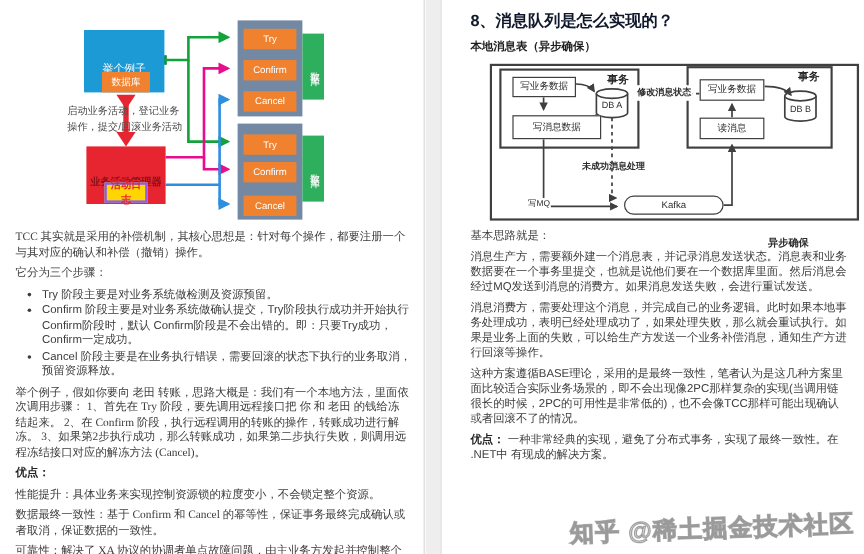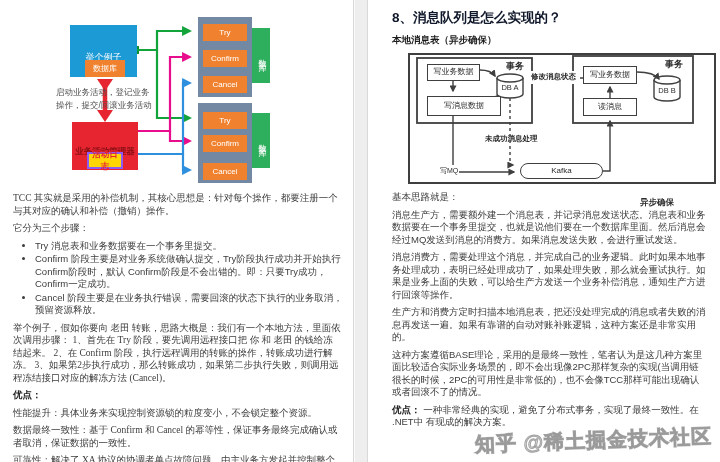--- a/index.html
+++ b/index.html
@@ -133,21 +133,21 @@
         </div>
       <div class="gdb" style="top:113px">
           <span class="vtext">数据库</span>
         </div>
     </div>
 
     <div class="ltext">
       <p>TCC 其实就是采用的补偿机制，其核心思想是：针对每个操作，都要注册一个与其对应的确认和补偿（撤销）操作。</p>
       <p>它分为三个步骤：</p>
       <ul>
-        <li>Try 消息表和业务数据要在一个事务里提交。</li>
+        <li>Try 阶段主要是对业务系统做检测及资源预留。</li>
         <li>Confirm 阶段主要是对业务系统做确认提交，Try阶段执行成功并开始执行 Confirm阶段时，默认 Confirm阶段是不会出错的。即：只要Try成功，Confirm一定成功。</li>
         <li>Cancel 阶段主要是在业务执行错误，需要回滚的状态下执行的业务取消，预留资源释放。</li>
       </ul>
       <p>举个例子，假如你要向 老田 转账，思路大概是：我们有一个本地方法，里面依次调用步骤： 1、首先在 Try 阶段，要先调用远程接口把 你 和 老田 的钱给冻结起来。 2、在 Confirm 阶段，执行远程调用的转账的操作，转账成功进行解冻。 3、如果第2步执行成功，那么转账成功，如果第二步执行失败，则调用远程冻结接口对应的解冻方法 (Cancel)。</p>
       <p><span class="blead">优点：</span></p>
       <p>性能提升：具体业务来实现控制资源锁的粒度变小，不会锁定整个资源。</p>
       <p>数据最终一致性：基于 Confirm 和 Cancel 的幂等性，保证事务最终完成确认或者取消，保证数据的一致性。</p>
       <p>可靠性：解决了 XA 协议的协调者单点故障问题，由主业务方发起并控制整个业务活动，业务活动管理器也变成多点，引入集群。</p>
 
     </div>
@@ -216,21 +216,20 @@
 
         <div class="flabel" style="left:122px;top:18px;font-size:7.5px;background:#fff;padding:0 1px;">修改消息状态</div>
         <div class="flabel" style="left:77px;top:80px;font-size:7.5px;">未成功消息处理</div>
         <div class="flabel" style="left:31px;top:112px;font-size:7px;font-weight:normal;background:#fff;padding:0 1px;">写MQ</div>
         <div class="flabel" style="left:232px;top:99px;font-size:8.5px;margin-top:44px;">异步确保</div>
       </div>
 
       <p>基本思路就是：</p>
       <p>消息生产方，需要额外建一个消息表，并记录消息发送状态。消息表和业务数据要在一个事务里提交，也就是说他们要在一个数据库里面。然后消息会经过MQ发送到消息的消费方。如果消息发送失败，会进行重试发送。</p>
       <p>消息消费方，需要处理这个消息，并完成自己的业务逻辑。此时如果本地事务处理成功，表明已经处理成功了，如果处理失败，那么就会重试执行。如果是业务上面的失败，可以给生产方发送一个业务补偿消息，通知生产方进行回滚等操作。</p>
-      <p>生产方和消费方定时扫描本地消息表，把还没处理完成的消息或者失败的消息再发送一遍。如果有靠谱的自动对账补账逻辑，这种方案还是非常实用的。</p>
       <p>这种方案遵循BASE理论，采用的是最终一致性，笔者认为是这几种方案里面比较适合实际业务场景的，即不会出现像2PC那样复杂的实现(当调用链很长的时候，2PC的可用性是非常低的)，也不会像TCC那样可能出现确认或者回滚不了的情况。</p>
       <p><span class="blead">优点：</span><span> 一种非常经典的实现，避免了分布式事务，实现了最终一致性。在 .NET中 有现成的解决方案。</span></p>
 
     </div>
   </div>
 
   <div class="watermark">知乎 @稀土掘金技术社区</div>
 </div>
 
 </body></html>

